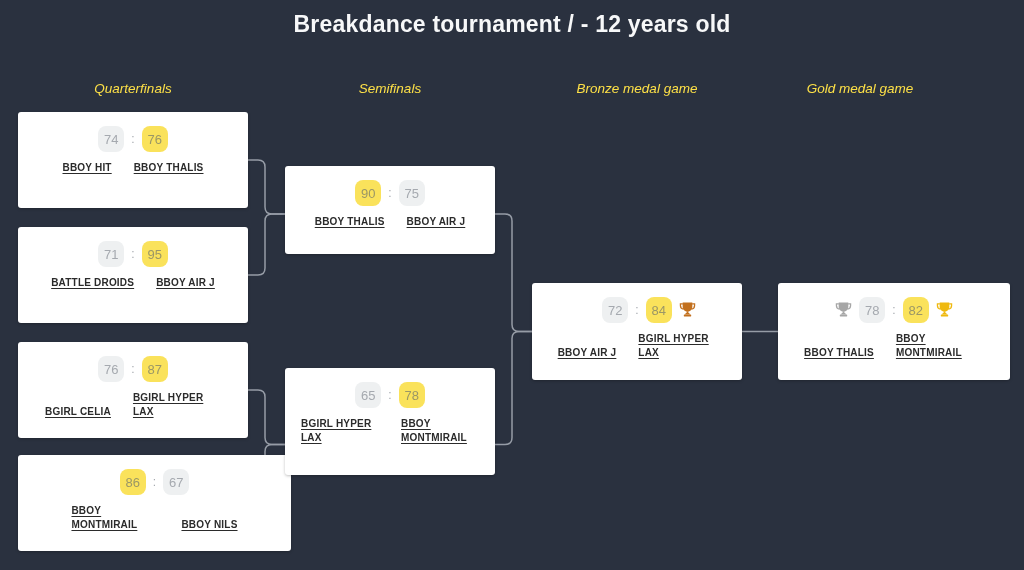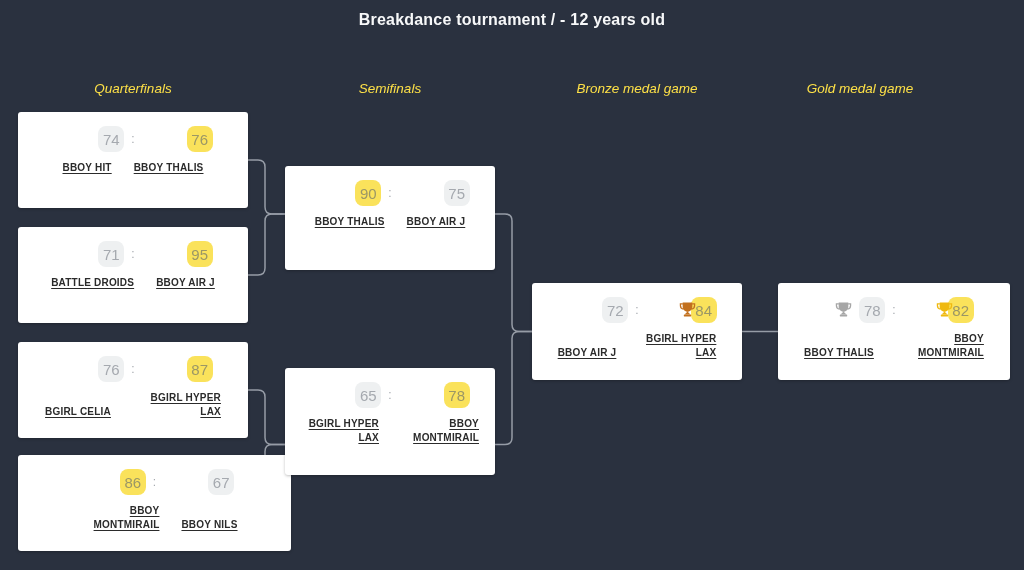--- a/index.html
+++ b/index.html
@@ -3,49 +3,49 @@
 <meta charset="utf-8">
 <style>
   html,body{margin:0;padding:0}
   body{
     width:1024px;height:570px;position:relative;overflow:hidden;
     background:#2a313f;
     font-family:"Liberation Sans",sans-serif;
   }
   .page-title{
     position:absolute;top:11px;left:0;width:100%;text-align:center;
-    color:#f7f8f9;font-size:16px;font-weight:bold;letter-spacing:.2px;
+    color:#f7f8f9;font-size:23px;font-weight:bold;letter-spacing:.2px;
   }
   .round-label{
     position:absolute;top:81px;transform:translateX(-50%);
     color:#fde047;font-style:italic;font-size:13.5px;white-space:nowrap;
   }
   .rl-1{left:133px}.rl-2{left:390px}.rl-3{left:637px}.rl-4{left:860px}
   svg.connectors{position:absolute;left:0;top:0;pointer-events:none}
   .card{
     position:absolute;background:#ffffff;border-radius:3px;
     box-shadow:0 1px 3px rgba(0,0,0,.25);
   }
   .scores{
     display:flex;justify-content:center;align-items:center;
     margin-top:14px;position:relative;
   }
   .sbox{
     width:26px;height:26px;border-radius:8px;background:#eef0f1;
-    color:#a5a9af;font-size:15px;display:flex;align-items:center;justify-content:center;margin-left:45px;
+    color:#a5a9af;font-size:13px;display:flex;align-items:center;justify-content:center;
   }
   .sbox.win{background:#fae25b;color:#9b9766}
   .colon{color:#a5a9af;font-size:12px;margin:0 7px}
   .names{
     display:flex;justify-content:center;align-items:flex-end;gap:22px;
     margin-top:9px;padding:0 16px;
   }
   .pname{
     font-size:10px;font-weight:bold;color:#2b2b2b;letter-spacing:.2px;
-    text-decoration:underline;text-underline-offset:2px;text-align:right;
+    text-decoration:underline;text-underline-offset:2px;text-align:left;
     max-width:88px;line-height:1.4;cursor:pointer;word-break:normal;
   }
   .card.w210 .pname{max-width:78px}
   .trophy{width:17px;height:17px;position:absolute;top:4px}
   .trophy .f{fill:currentColor}
   .trophy-left{left:calc(50% - 59px)}
   .trophy-right{left:calc(50% + 42px)}
   .trophy--gold{color:#efb90f}
   .trophy--silver{color:#a6a6a6}
   .trophy--bronze{color:#c2701e}
@@ -113,21 +113,21 @@
     <span class="sbox win">86</span>
     <span class="colon">:</span>
     <span class="sbox">67</span>
   </div>
   <div class="names">
     <span class="pname">BBOY MONTMIRAIL</span>
     <span class="pname">BBOY NILS</span>
   </div>
 </div>
 
-<div class="card w210" style="left:285px;top:166px;width:210px;height:104px">
+<div class="card w210" style="left:285px;top:166px;width:210px;height:88px">
   <div class="scores">
     <span class="sbox win">90</span>
     <span class="colon">:</span>
     <span class="sbox">75</span>
   </div>
   <div class="names">
     <span class="pname">BBOY THALIS</span>
     <span class="pname">BBOY AIR J</span>
   </div>
 </div>

